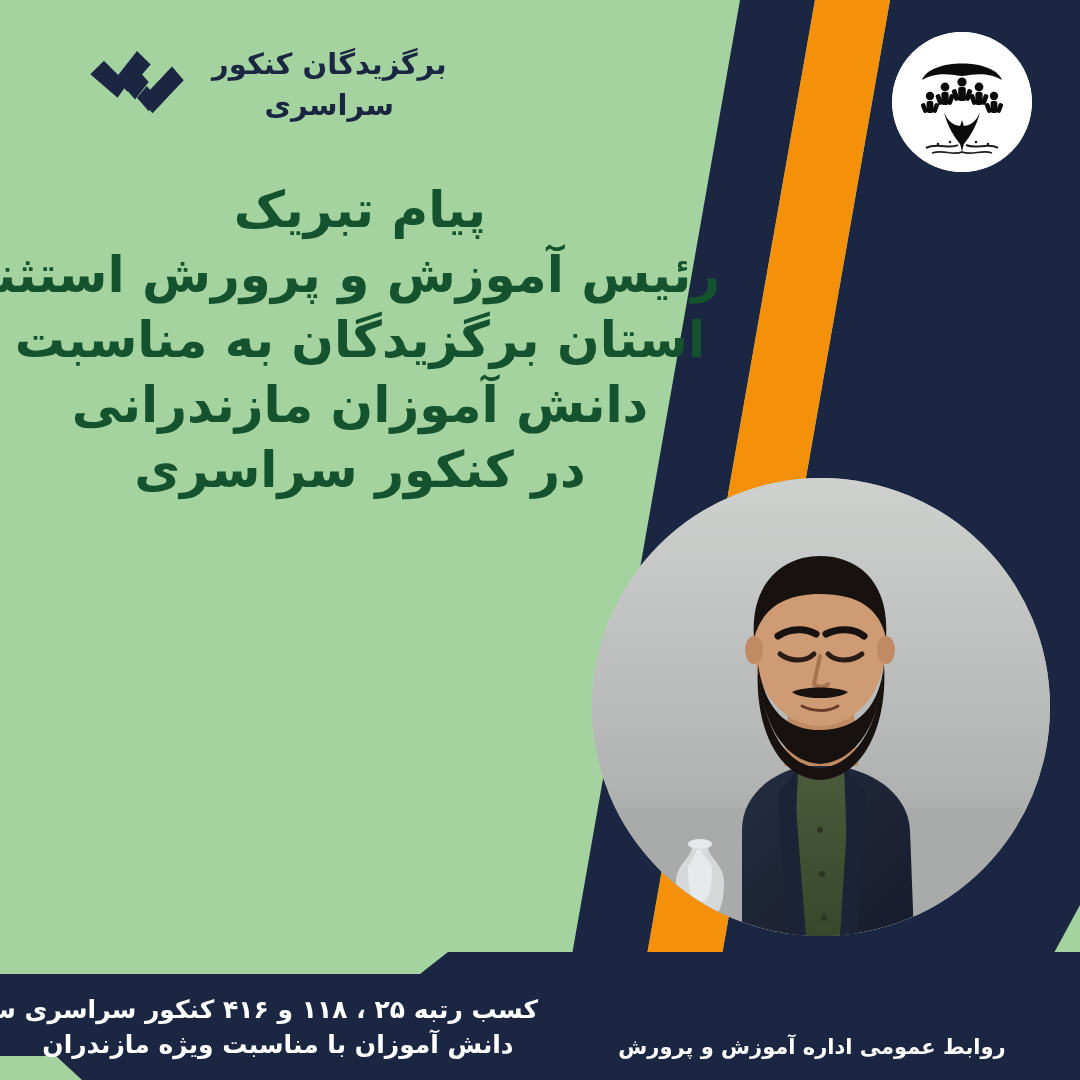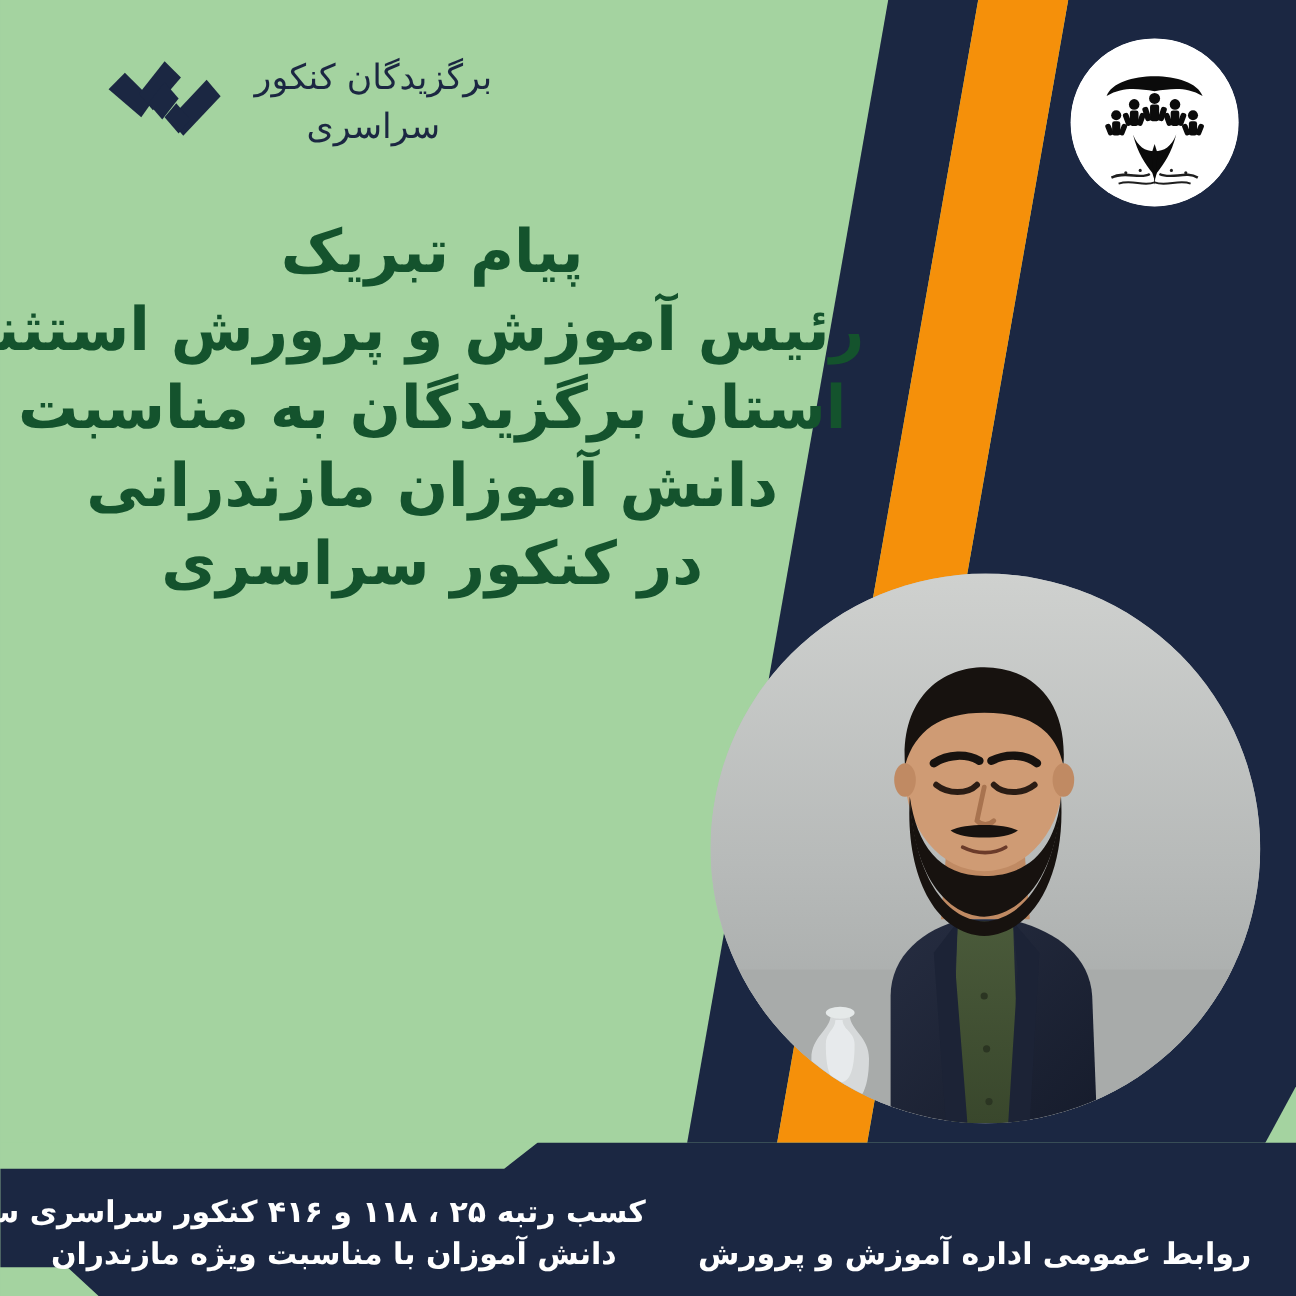--- a/index.html
+++ b/index.html
@@ -21,21 +21,21 @@
   
   #brand{
     position:absolute;top:44px;left:88px;
     display:flex;flex-direction:row-reverse;align-items:center;gap:26px;
     z-index:6;
   }
   #brand .mark{width:98px;height:72px;flex:0 0 auto;}
   #brand .mark svg{display:block;width:100%;height:100%;}
   #brand .words{
     text-align:center;line-height:1.42;
-    color:#1B2742;font-weight:normal;font-size:29px;
+    color:#1B2742;font-weight:bold;font-size:29px;
     letter-spacing:0;white-space:nowrap;
   }
   #brand .words span{display:block;}
 
   
   #emblem{
     position:absolute;top:32px;right:48px;
     width:140px;height:140px;border-radius:50%;
     background:#ffffff;z-index:7;overflow:hidden;
   }
@@ -75,21 +75,21 @@
   #footer .shape{position:absolute;inset:0;}
   #footer .shape svg{display:block;width:100%;height:100%;}
 
   .footText{
     position:absolute;
     color:#ffffff;font-weight:bold;
     line-height:1.40;direction:rtl;
   }
   #foot-right{
     right:28px;bottom:18px;width:480px;
-    text-align:center;font-size:25px;
+    text-align:center;font-size:21px;
   }
   #foot-left{
     left:18px;bottom:18px;width:520px;
     text-align:center;font-size:25px;
   }
   .footText span{display:block;white-space:nowrap;}
 </style>
 </head>
 <body>
 

